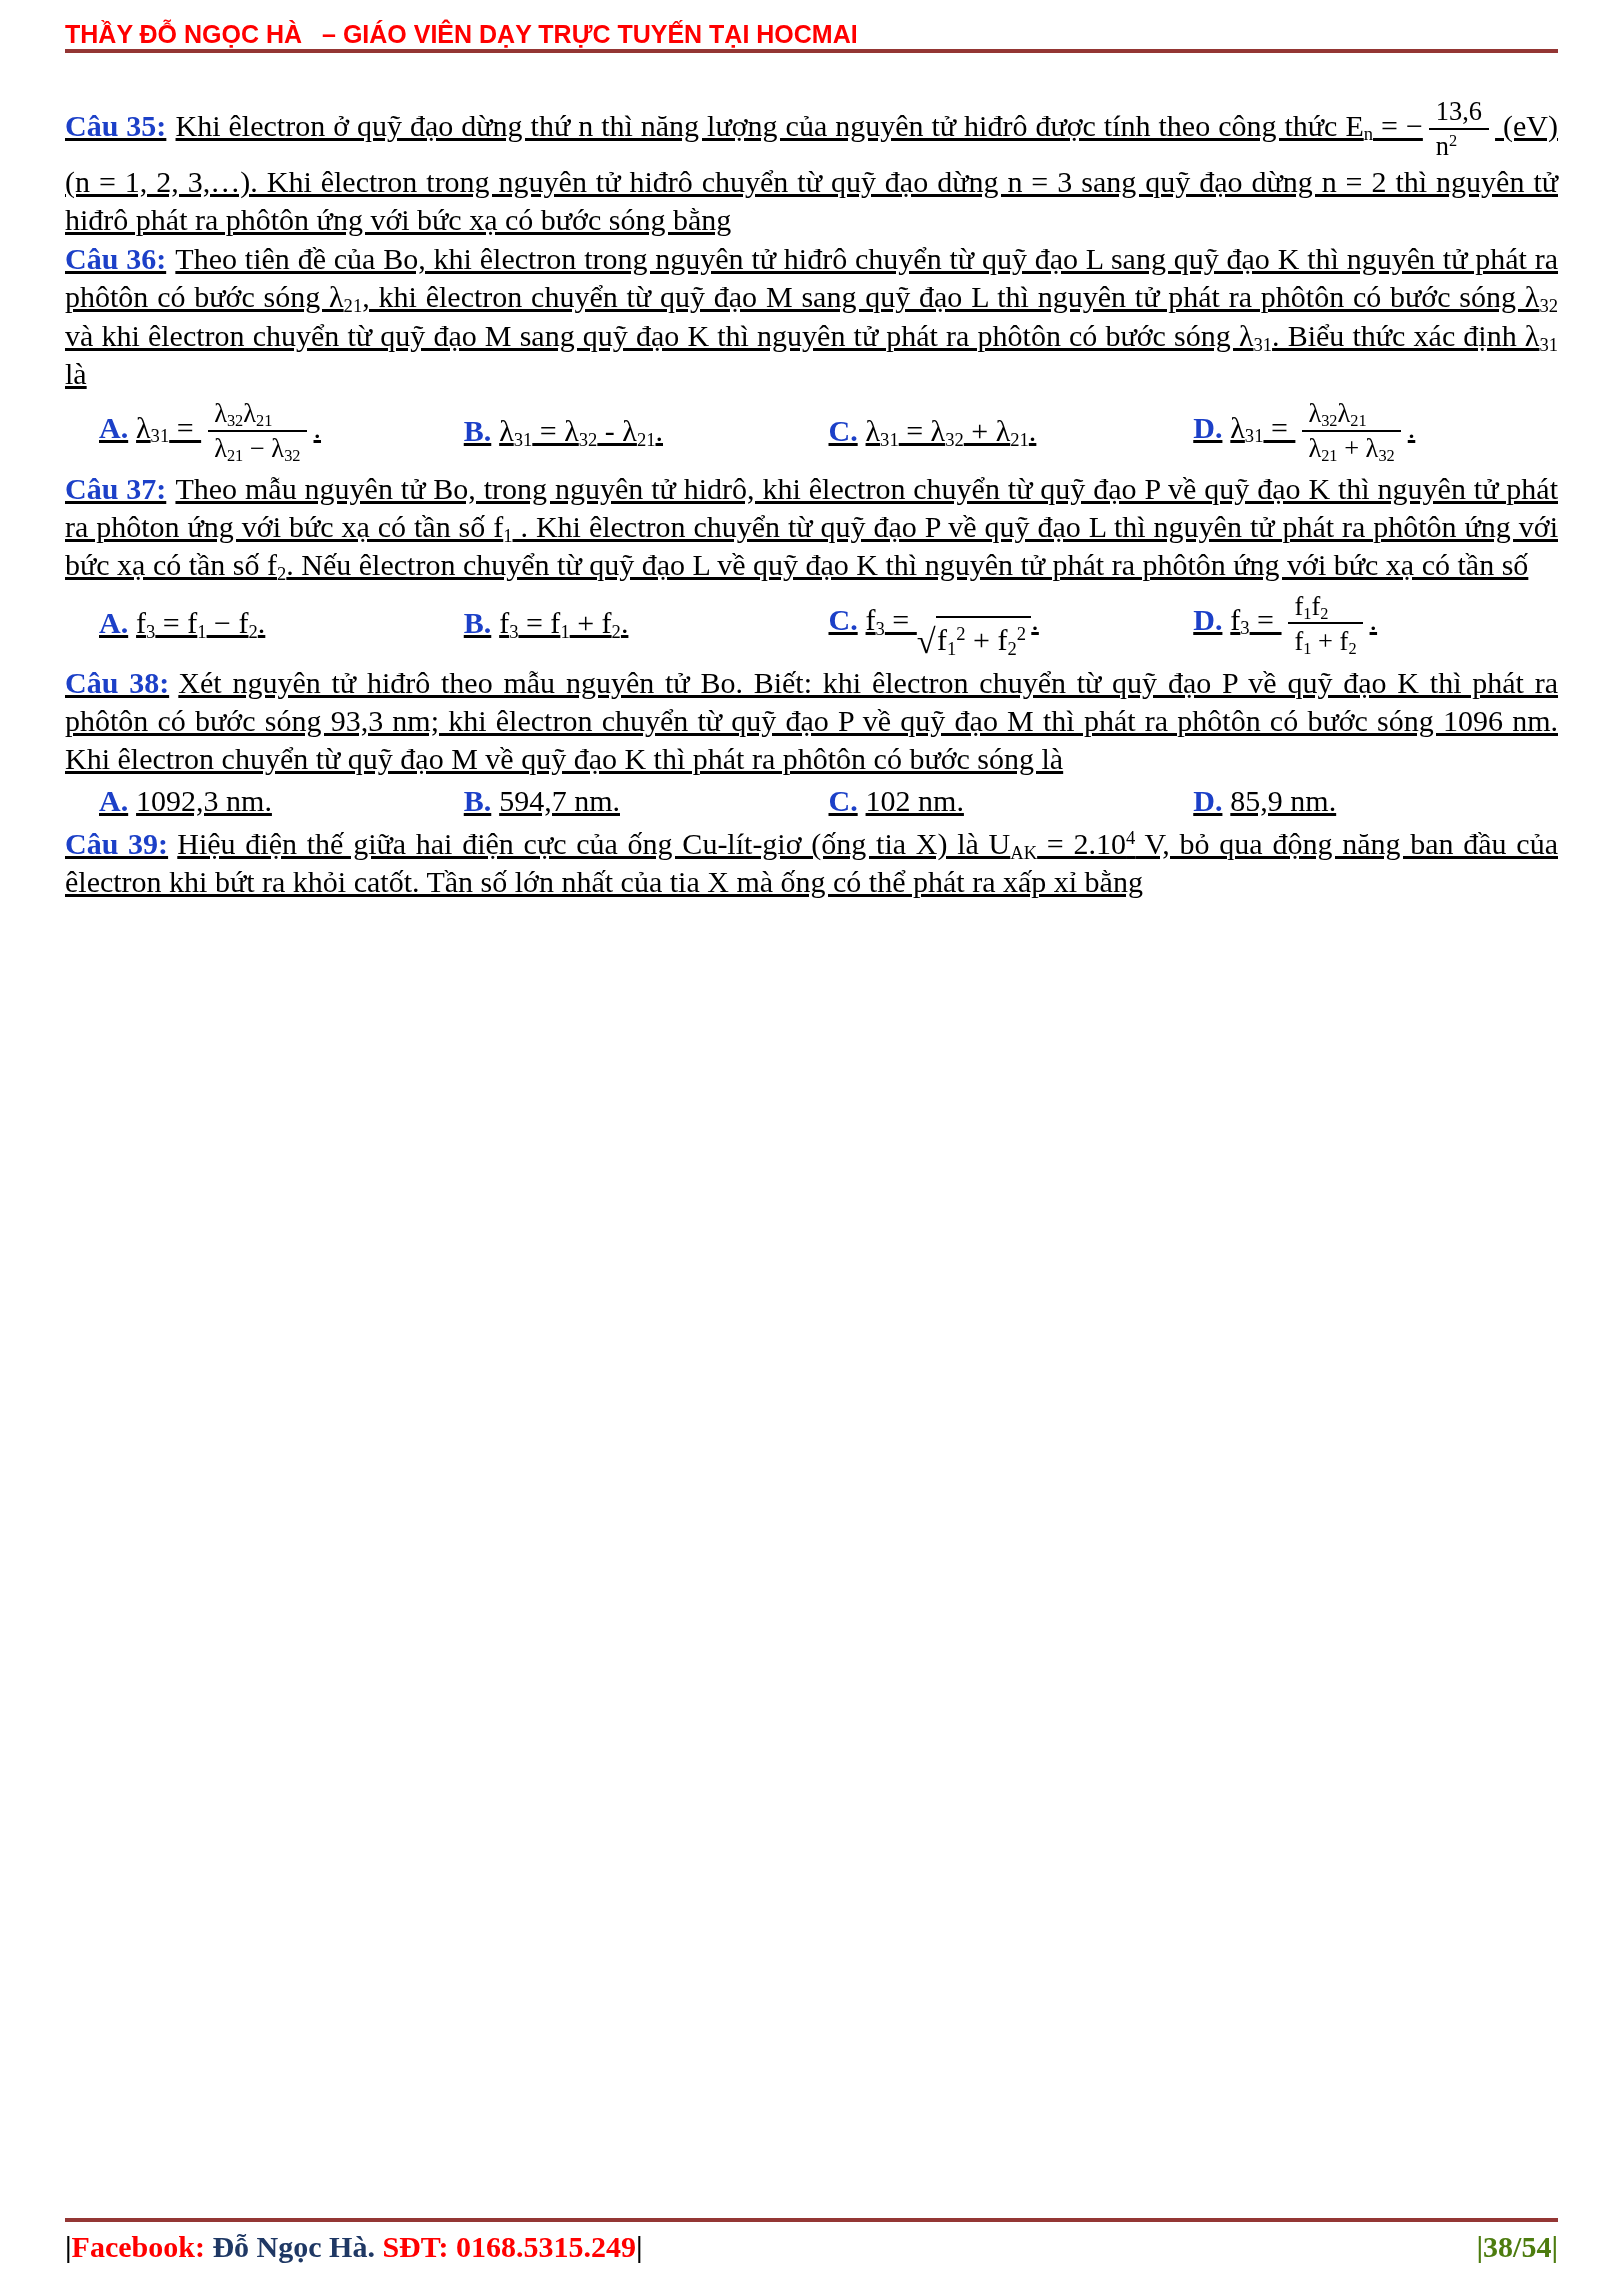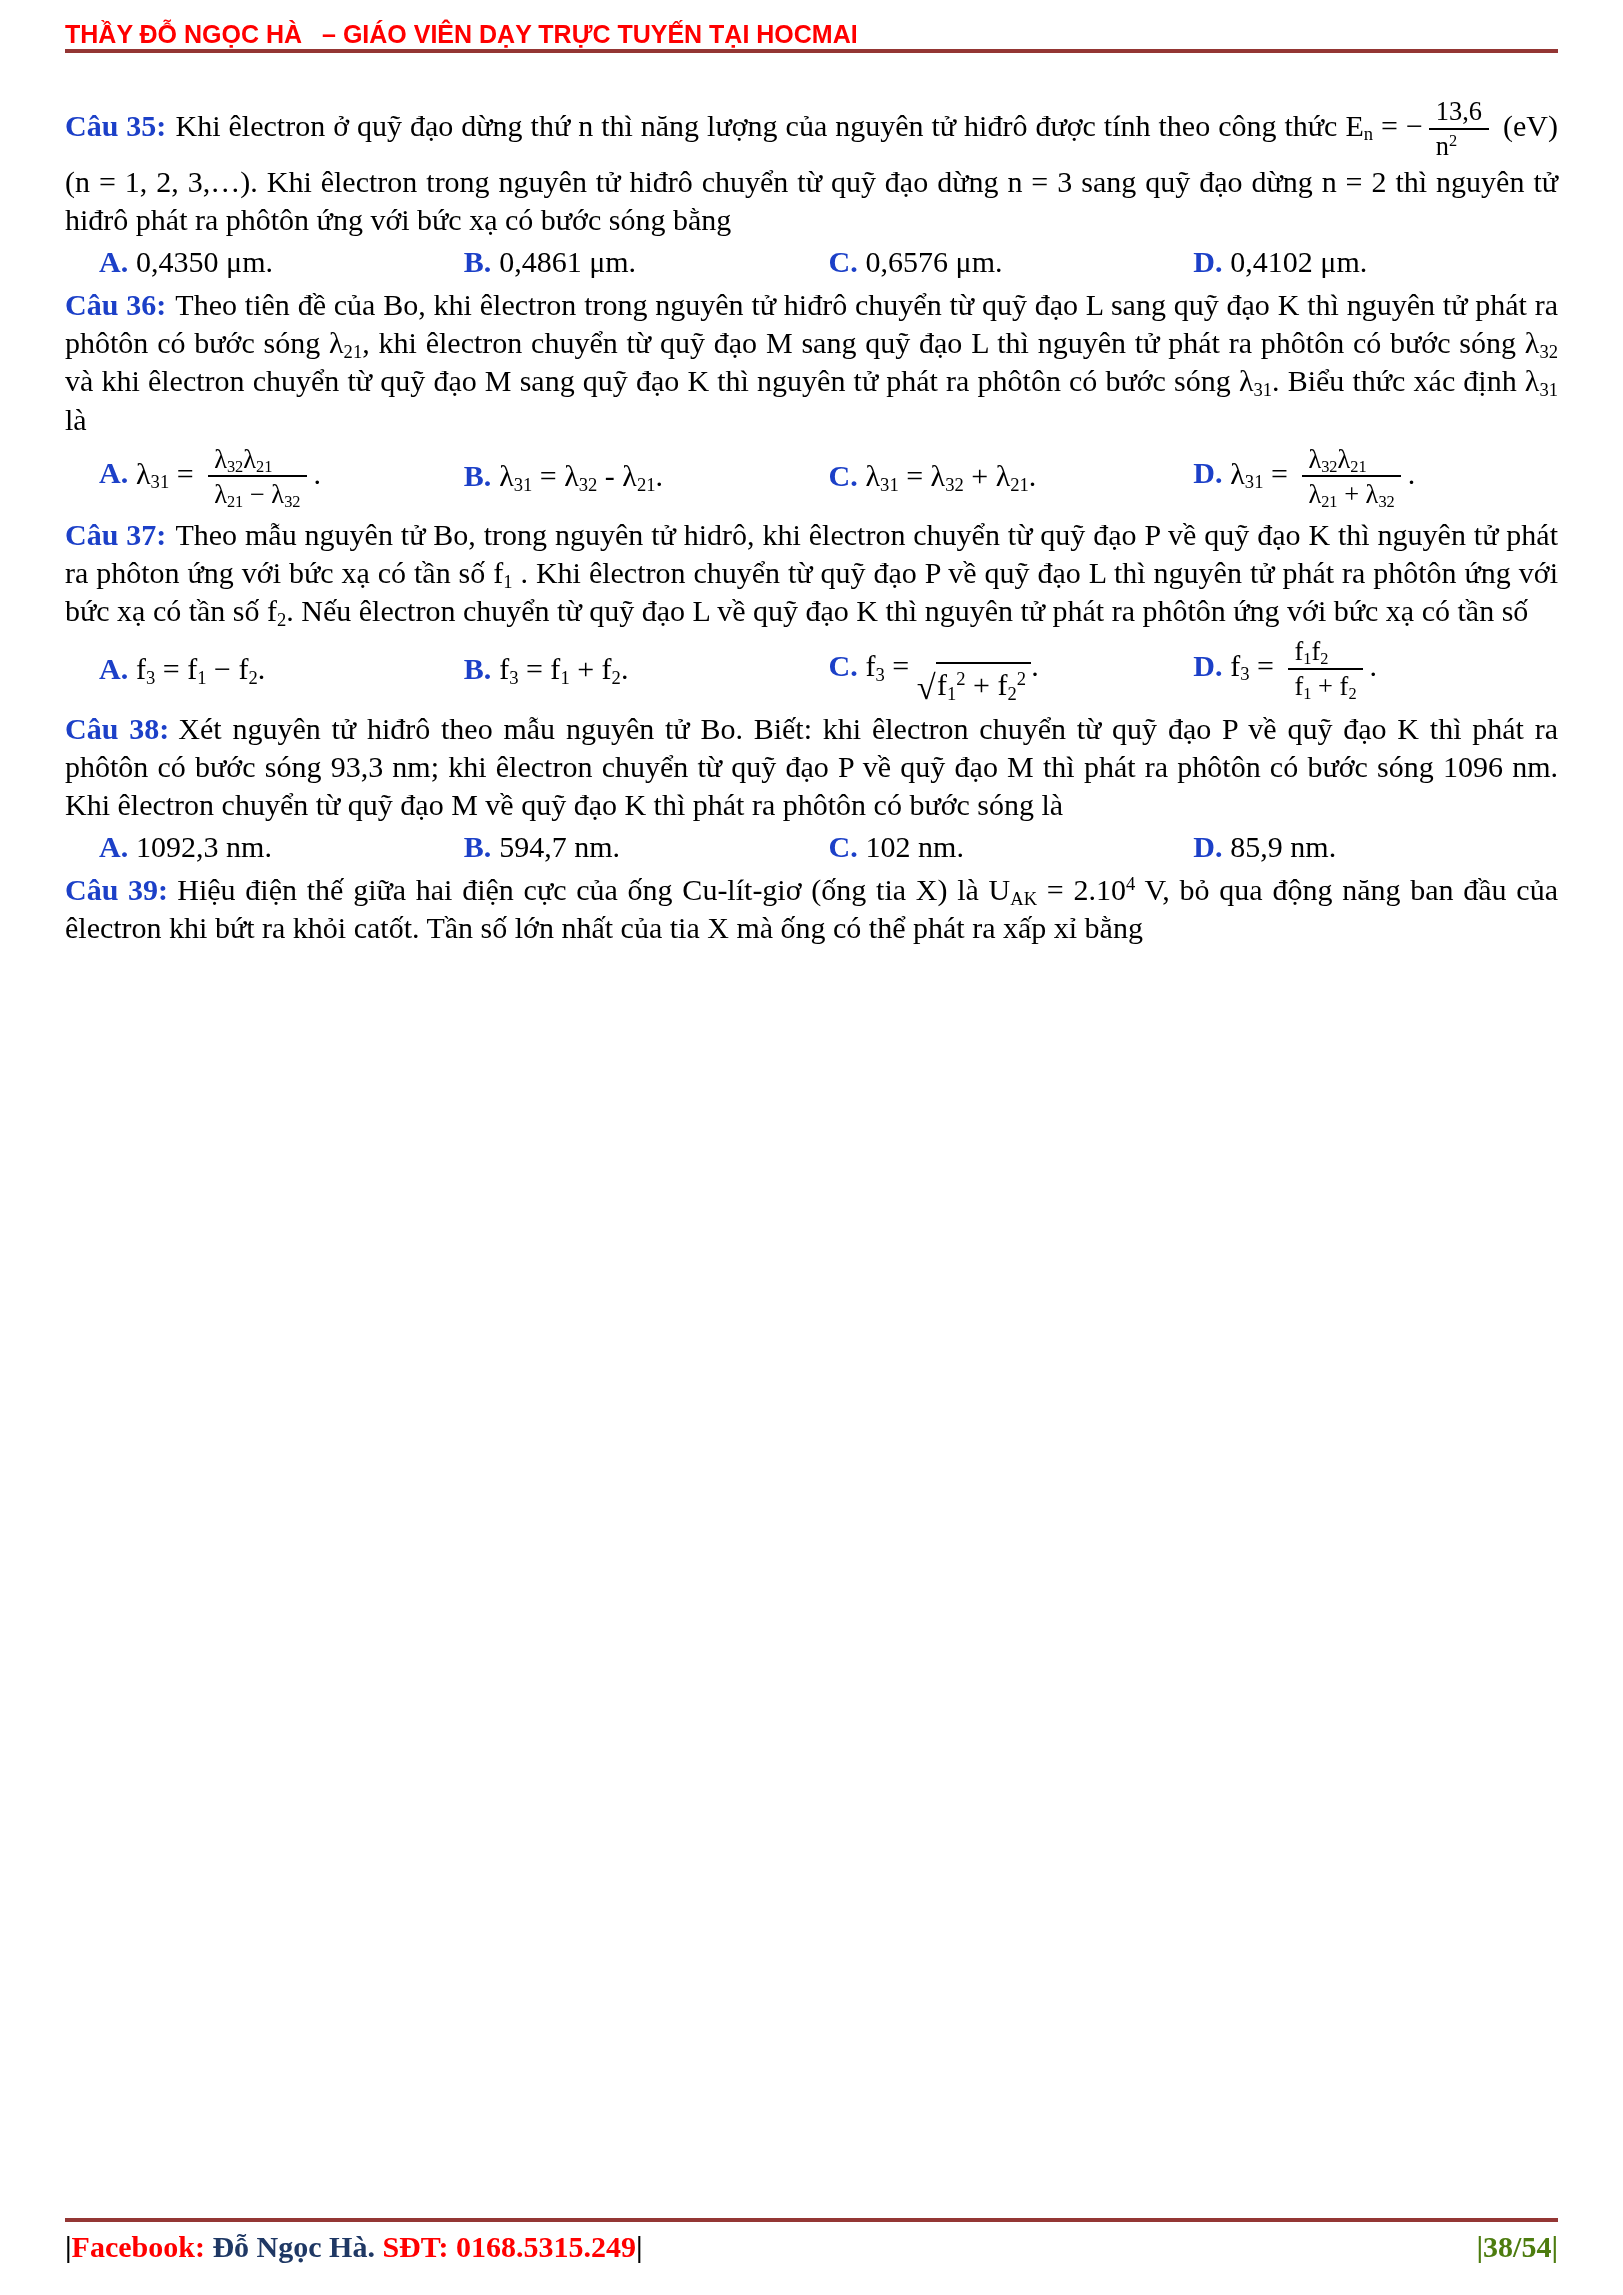--- a/index.html
+++ b/index.html
@@ -26,21 +26,21 @@
     font-weight:700;color:var(--red);font-size:25px;
     display:flex;align-items:center;white-space:nowrap;gap:20px;
   }
   .header-badge{
     background:var(--maroon);color:#fff;font-weight:700;
     font-size:31px;padding:6.5px 56px;white-space:nowrap;
     font-family:"Liberation Serif", serif;letter-spacing:0.7px;
   }
   .content{
     position:absolute;left:65px;right:65px;top:95px;
-    font-size:30px;line-height:1.27;text-align:justify;
+    font-size:30px;line-height:1.27;text-align:justify;text-decoration:underline;
   }
   .qblock{margin-bottom:1.3px;}
   .qlabel{color:var(--blue);font-weight:700;margin-right:9.2px;}
   .olabel{color:var(--blue);font-weight:700;margin-right:7.9px;}
   .opts{
     display:flex;align-items:center;
     margin:3.9px 0 5.2px;padding-left:34px;text-align:left;
   }
   .opt{flex:0 0 25%;white-space:nowrap;}
   .frac{
@@ -74,26 +74,20 @@
   <header class="header">
     <div class="header-left">
       <span>THẦY ĐỖ NGỌC HÀ</span>
         <span> – GIÁO VIÊN DẠY TRỰC TUYẾN TẠI HOCMAI</span>
     </div>
   </header>
 
   <main class="content">
       <section class="qblock">
         <p class="qbody"><span class="qlabel">Câu 35:</span>Khi êlectron ở quỹ đạo dừng thứ n thì năng lượng của nguyên tử hiđrô được tính theo công thức E<sub>n</sub> = −<span class="frac"><span class="num">13,6</span><span class="den">n<sup>2</sup></span></span> (eV) (n = 1, 2, 3,…). Khi êlectron trong nguyên tử hiđrô chuyển từ quỹ đạo dừng n = 3 sang quỹ đạo dừng n = 2 thì nguyên tử hiđrô phát ra phôtôn ứng với bức xạ có bước sóng bằng</p>
-        <div class="opts">
-          <div class="opt"><span class="olabel">A.</span>0,4350 μm.</div>
-          <div class="opt"><span class="olabel">B.</span>0,4861 μm.</div>
-          <div class="opt"><span class="olabel">C.</span>0,6576 μm.</div>
-          <div class="opt"><span class="olabel">D.</span>0,4102 μm.</div>
-        </div>
       </section>
       <section class="qblock">
         <p class="qbody"><span class="qlabel">Câu 36:</span>Theo tiên đề của Bo, khi êlectron trong nguyên tử hiđrô chuyển từ quỹ đạo L sang quỹ đạo K thì nguyên tử phát ra phôtôn có bước sóng λ<sub>21</sub>, khi êlectron chuyển từ quỹ đạo M sang quỹ đạo L thì nguyên tử phát ra phôtôn có bước sóng λ<sub>32</sub> và khi êlectron chuyển từ quỹ đạo M sang quỹ đạo K thì nguyên tử phát ra phôtôn có bước sóng λ<sub>31</sub>. Biểu thức xác định λ<sub>31</sub> là</p>
         <div class="opts">
           <div class="opt"><span class="olabel">A.</span>λ<sub>31</sub> = <span class="frac"><span class="num">λ<sub>32</sub>λ<sub>21</sub></span><span class="den">λ<sub>21</sub> − λ<sub>32</sub></span></span>.</div>
           <div class="opt"><span class="olabel">B.</span>λ<sub>31</sub> = λ<sub>32</sub> - λ<sub>21</sub>.</div>
           <div class="opt"><span class="olabel">C.</span>λ<sub>31</sub> = λ<sub>32</sub> + λ<sub>21</sub>.</div>
           <div class="opt"><span class="olabel">D.</span>λ<sub>31</sub> = <span class="frac"><span class="num">λ<sub>32</sub>λ<sub>21</sub></span><span class="den">λ<sub>21</sub> + λ<sub>32</sub></span></span>.</div>
         </div>
       </section>

